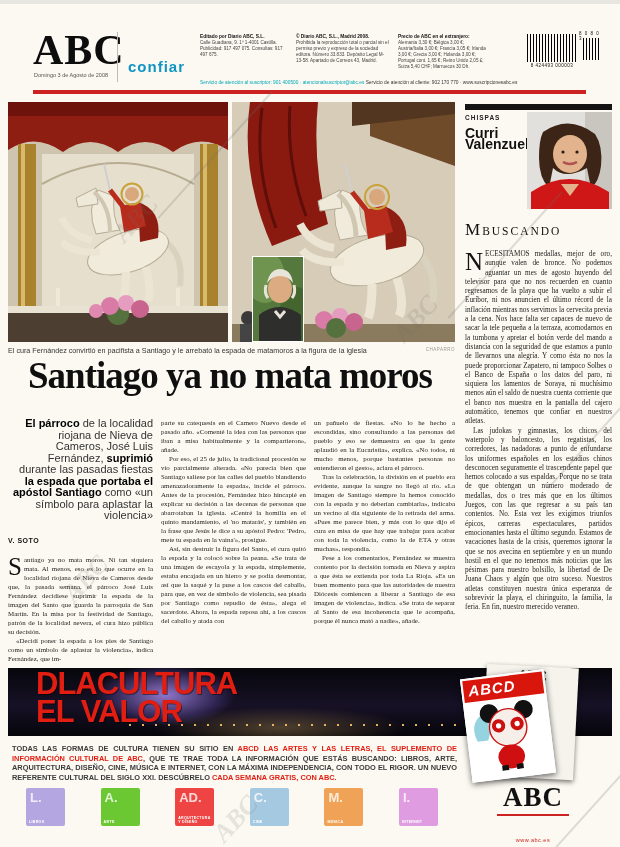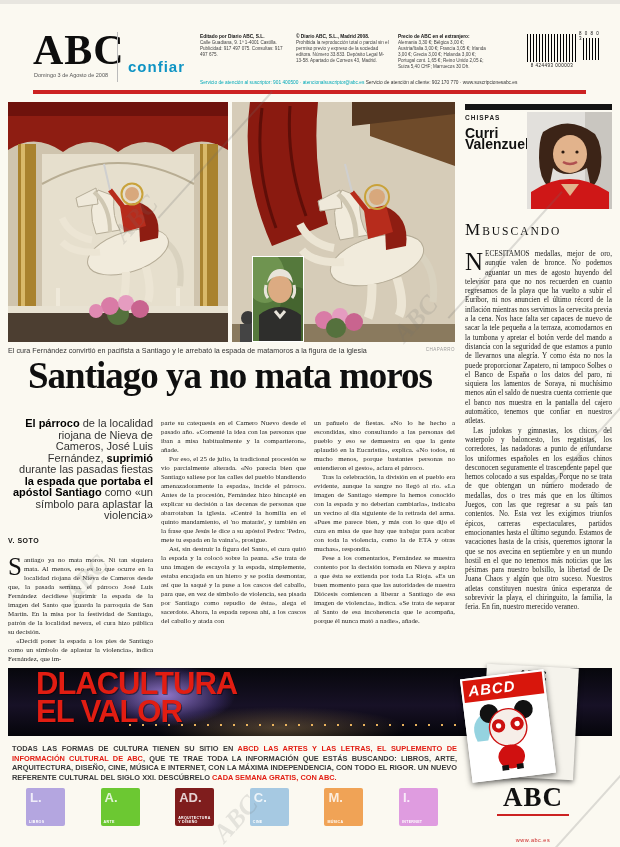--- a/index.html
+++ b/index.html
@@ -273,21 +273,21 @@
 
   <div class="tiles" data-name="ad-category-tiles">
     <div class="tile" data-name="tile-libros" style="background-color: rgb(180, 166, 224);">
       <span class="tl" data-name="tile-letter">L.</span>
       <span class="lb" data-name="tile-label">LIBROS</span>
     </div>
     <div class="tile" data-name="tile-arte" style="background-color: rgb(108, 200, 50);">
       <span class="tl" data-name="tile-letter">A.</span>
       <span class="lb" data-name="tile-label">ARTE</span>
     </div>
-    <div class="tile" data-name="tile-arquitectura-diseno" style="background-color: #7f1d1d;">
+    <div class="tile" data-name="tile-arquitectura-diseno" style="background-color: #ef4444;">
       <span class="tl" data-name="tile-letter">AD.</span>
       <span class="lb" data-name="tile-label">ARQUITECTURA Y DISEÑO</span>
     </div>
     <div class="tile" data-name="tile-cine" style="background-color: rgb(166, 201, 226);">
       <span class="tl" data-name="tile-letter">C.</span>
       <span class="lb" data-name="tile-label">CINE</span>
     </div>
     <div class="tile" data-name="tile-musica" style="background-color: rgb(240, 163, 86);">
       <span class="tl" data-name="tile-letter">M.</span>
       <span class="lb" data-name="tile-label">MÚSICA</span>

